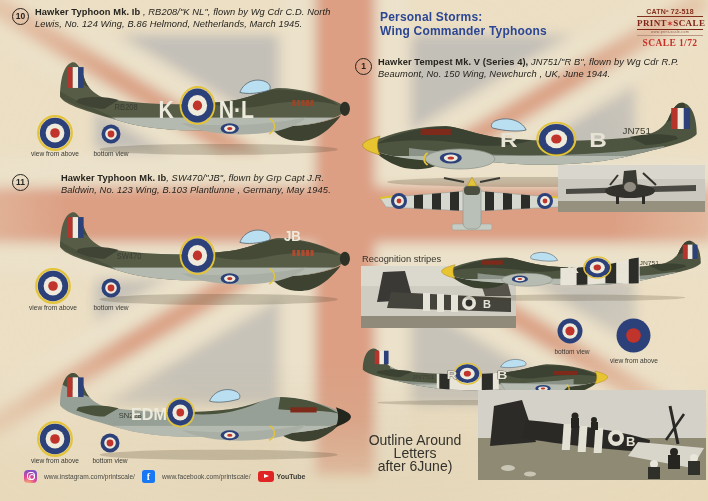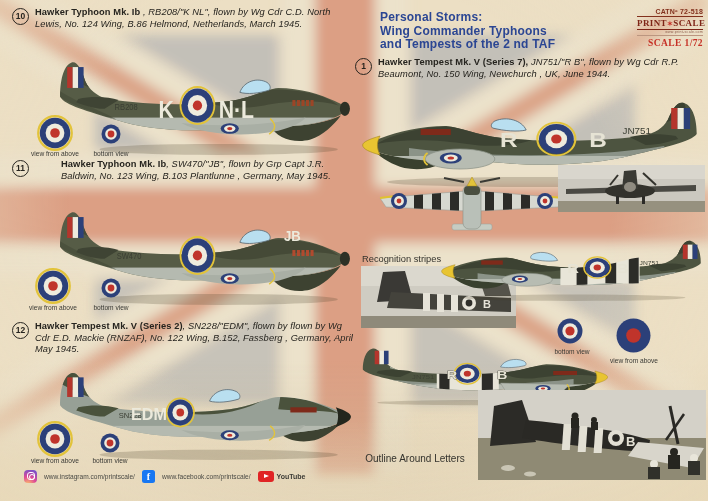--- a/index.html
+++ b/index.html
@@ -14,21 +14,21 @@
   svg{display:block;}
   
   .item-head{position:absolute;display:flex;gap:6px;align-items:flex-start;}
   .num{flex:none;width:15px;height:15px;border:1.6px solid #26241f;border-radius:50%;
        font-weight:bold;font-size:8.5px;line-height:15px;text-align:center;margin-top:1px;}
   .head-text{font-size:9.3px;line-height:11.6px;letter-spacing:.1px;}
   .head-text b{font-weight:bold;text-align:center;}
   .head-text i{font-style:italic;}
   
   .title-line{position:absolute;left:380px;font-weight:bold;font-size:12px;color:#2b4693;letter-spacing:.2px;}
-  .catblock{position:absolute;top:8px;right:5px;width:66px;text-align:right;}
+  .catblock{position:absolute;top:8px;right:5px;width:66px;text-align:center;}
   .catno{font-size:7px;font-weight:bold;color:#82301c;border-bottom:1px solid #82301c;padding-bottom:1px;letter-spacing:.2px;}
   .brand{font-family:"Liberation Serif",serif;font-weight:bold;font-size:9px;color:#7e2416;
          border-bottom:1.5px solid #7e2416;padding:1px 0;letter-spacing:.4px;}
   .brand .sep{color:#c63026;font-size:7px;}
   .brandurl{font-size:3.5px;color:#8a5a4a;letter-spacing:.3px;border-bottom:1px solid #bb9680;padding-bottom:1px;}
   .scalelabel{font-size:9.5px;font-weight:bold;color:#c63026;margin-top:2px;letter-spacing:.4px;font-family:Liberation Serif, serif;}
   
   .ann{position:absolute;font-size:9.3px;color:#33322c;line-height:13px;margin-top:20px;}
   .r-label{position:absolute;font-size:6.6px;color:#3a3a35;text-align:center;}
   
@@ -133,21 +133,21 @@
       <circle cx="18" cy="18" r="4.8" fill="#c0342b"></circle>
   </svg>
   <div class="r-label" style="left:20px;top:150px;width:70px;">view from above</div>
   <svg class="abs" style="left:101px;top:124px;width:20px;height:20px;" viewBox="0 0 20 20">
     <circle cx="10" cy="10" r="9.5" fill="#2c4079"></circle>
       <circle cx="10" cy="10" r="5.8" fill="#eeebdd"></circle>
       <circle cx="10" cy="10" r="3.4" fill="#c0342b"></circle>
   </svg>
   <div class="r-label" style="left:81px;top:150px;width:60px;">bottom view</div>
 
-  <div class="item-head" style="left:12px;top:159px;width:344px;gap:32px;">
+  <div class="item-head" style="left:12px;top:173px;width:344px;gap:32px;">
     <div class="num">11</div>
     <div class="head-text"><b>Hawker Typhoon Mk. Ib</b><i>, SW470/"JB", flown by Grp Capt J.R. Baldwin, No. 123 Wing, B.103 Plantlunne , Germany, May 1945.</i></div>
   </div>
 
   <svg class="abs" style="left:52px;top:205px;width:303px;height:101px;" viewBox="0 0 300 92" preserveAspectRatio="none">
     <defs>
         <clipPath id="cp11">
           <path d="M8,38 C8,24 11,10 19,7 C25,5 29,13 33,24 C37,32 44,37 54,40 C98,46 142,46 176,42 C198,39 212,31 224,30 C246,30 266,36 280,42 C287,45 291,47 292,49 C288,55 277,59 261,62 C236,66 206,67 186,66 C141,71 96,69 63,59 C35,51 13,46 8,38 Z"></path>
         </clipPath>
       </defs>
@@ -195,24 +195,20 @@
       <circle cx="18" cy="18" r="4.8" fill="#c0342b"></circle>
   </svg>
   <div class="r-label" style="left:18px;top:304px;width:70px;">view from above</div>
   <svg class="abs" style="left:101px;top:278px;width:20px;height:20px;" viewBox="0 0 20 20">
     <circle cx="10" cy="10" r="9.5" fill="#2c4079"></circle>
       <circle cx="10" cy="10" r="5.8" fill="#eeebdd"></circle>
       <circle cx="10" cy="10" r="3.4" fill="#c0342b"></circle>
   </svg>
   <div class="r-label" style="left:81px;top:304px;width:60px;">bottom view</div>
 
-  <div class="item-head" style="left:12px;top:321px;width:344px;">
-    <div class="num">12</div>
-    <div class="head-text"><b>Hawker Tempest Mk. V (Series 2)</b><i>, SN228/"EDM", flown by flown by Wg Cdr E.D. Mackie (RNZAF), No. 122 Wing, B.152, Fassberg , Germany, April May 1945.</i></div>
-  </div>
 
   <svg class="abs" style="left:52px;top:366px;width:303px;height:95px;" viewBox="0 0 300 92" preserveAspectRatio="none">
     <defs>
         <clipPath id="cp12">
           <path d="M8,38 C8,24 11,10 19,7 C25,5 29,13 33,24 C37,32 44,37 54,40 C98,46 142,46 176,42 C198,39 212,31 224,30 C246,30 266,36 280,42 C287,45 291,47 292,49 C288,55 277,59 261,62 C236,66 206,67 186,66 C141,71 96,69 63,59 C35,51 13,46 8,38 Z"></path>
         </clipPath>
       </defs>
     <ellipse cx="165" cy="86" rx="118" ry="5" fill="rgba(70,58,35,0.22)"></ellipse>
     <path d="M224,63 C230,72 246,75 260,72 C270,69 280,62 286,55 C272,61 248,65 224,63 Z" fill="#3d4231"></path>
     <path d="M8,38 C8,24 11,10 19,7 C25,5 29,13 33,24 C37,32 44,37 54,40 C98,46 142,46 176,42 C198,39 212,31 224,30 C246,30 266,36 280,42 C287,45 291,47 292,49 C288,55 277,59 261,62 C236,66 206,67 186,66 C141,71 96,69 63,59 C35,51 13,46 8,38 Z" fill="#97a096"></path>
@@ -264,32 +260,31 @@
     <span class="ig-icon"></span>
     <span class="flink">www.instagram.com/printscale/</span>
     <span class="fb-icon">f</span>
     <span class="flink">www.facebook.com/printscale/</span>
     <span class="yt-icon"></span>
     <span class="yt-label">YouTube</span>
   </div>
 
   <div class="title-line" style="top:23.5px;">Wing Commander Typhoons</div>
   <div class="title-line" style="top:10px;">Personal Storms:</div>
-  <div class="title-line" style="top:37px;">and Tempests of the 2 nd TAF</div>
 
   <div class="catblock">
     <div class="catno">CATNº 72-518</div>
     <div class="brand"><span>PRINT</span><span class="sep">✶</span><span>SCALE</span></div>
     <div class="brandurl">www.print-scale.com</div>
     <div class="scalelabel">SCALE 1/72</div>
   </div>
 
   <div class="item-head" style="left:355px;top:57px;width:350px;">
     <div class="num">1</div>
-    <div class="head-text"><b>Hawker Tempest Mk. V (Series 7),</b><i> JN751/"R B", flown by Wg Cdr R.P. Beaumont, No. 150 Wing, Newchurch , UK, June 1944.</i></div>
+    <div class="head-text"><b>Hawker Tempest Mk. V (Series 4),</b><i> JN751/"R B", flown by Wg Cdr R.P. Beaumont, No. 150 Wing, Newchurch , UK, June 1944.</i></div>
   </div>
 
   <svg class="abs" style="left:358px;top:96px;width:348px;height:92px;" viewBox="0 0 300 92" preserveAspectRatio="none">
     <defs>
         <clipPath id="cp1">
           <path d="M8,38 C8,24 11,10 19,7 C25,5 29,13 33,24 C37,32 44,37 54,40 C98,46 142,46 176,42 C198,39 212,31 224,30 C246,30 266,36 280,42 C287,45 291,47 292,49 C288,55 277,59 261,62 C236,66 206,67 186,66 C141,71 96,69 63,59 C35,51 13,46 8,38 Z"></path>
         </clipPath>
       </defs>
     <ellipse cx="150" cy="86" rx="125" ry="5" fill="rgba(70,58,35,0.22)"></ellipse>
     <g transform="translate(300,0) scale(-1,1)">
@@ -496,22 +491,23 @@
       </g>
     <circle cx="131" cy="44" r="15.4" fill="none" stroke="#e2c33a" stroke-width="1.8"></circle>
       <circle cx="131" cy="44" r="14" fill="#2c4079"></circle>
       <circle cx="131" cy="44" r="8.7" fill="#eeebdd"></circle>
       <circle cx="131" cy="44" r="4.2" fill="#c0342b"></circle>
     <text x="113" y="52" font-size="17" font-weight="bold" fill="#e6e3d4" stroke="#2e2e28" stroke-width=".8" paint-order="stroke" text-anchor="middle" font-family="Liberation Sans, sans-serif">R</text>
     <text x="172" y="52" font-size="17" font-weight="bold" fill="#e6e3d4" stroke="#2e2e28" stroke-width=".8" paint-order="stroke" text-anchor="middle" font-family="Liberation Sans, sans-serif">B</text>
     <text x="66" y="52" font-size="9" fill="#3f4336" font-family="Liberation Sans, sans-serif">JN751</text>
   </svg>
 
-  <div class="ann" style="left:360px;top:432px;width:110px;text-align:center;font-size:10px;">
+  <div class="ann" style="left:360px;top:414px;width:110px;text-align:center;font-size:14px;">
     <div>Outline Around Letters</div>
+      <div>after 6June)</div>
   </div>
 
   <svg class="abs" style="left:478px;top:390px;width:228px;height:90px;" viewBox="0 0 228 90">
     <rect width="228" height="90" fill="#d4d1c8"></rect>
     <rect y="48" width="228" height="42" fill="#8f8a74"></rect>
     <path d="M16,16 L44,10 L58,52 L12,56 Z" fill="#2c2b27"></path>
     <path d="M48,30 C90,34 140,40 172,50 L170,62 C130,60 80,54 44,48 Z" fill="#2a2925"></path>
     <g>
         <rect x="88" y="34" width="8" height="26" fill="#e3e0d4" transform="skewX(-4)"></rect>
         <rect x="104" y="36" width="8" height="26" fill="#e3e0d4" transform="skewX(-4)"></rect>

